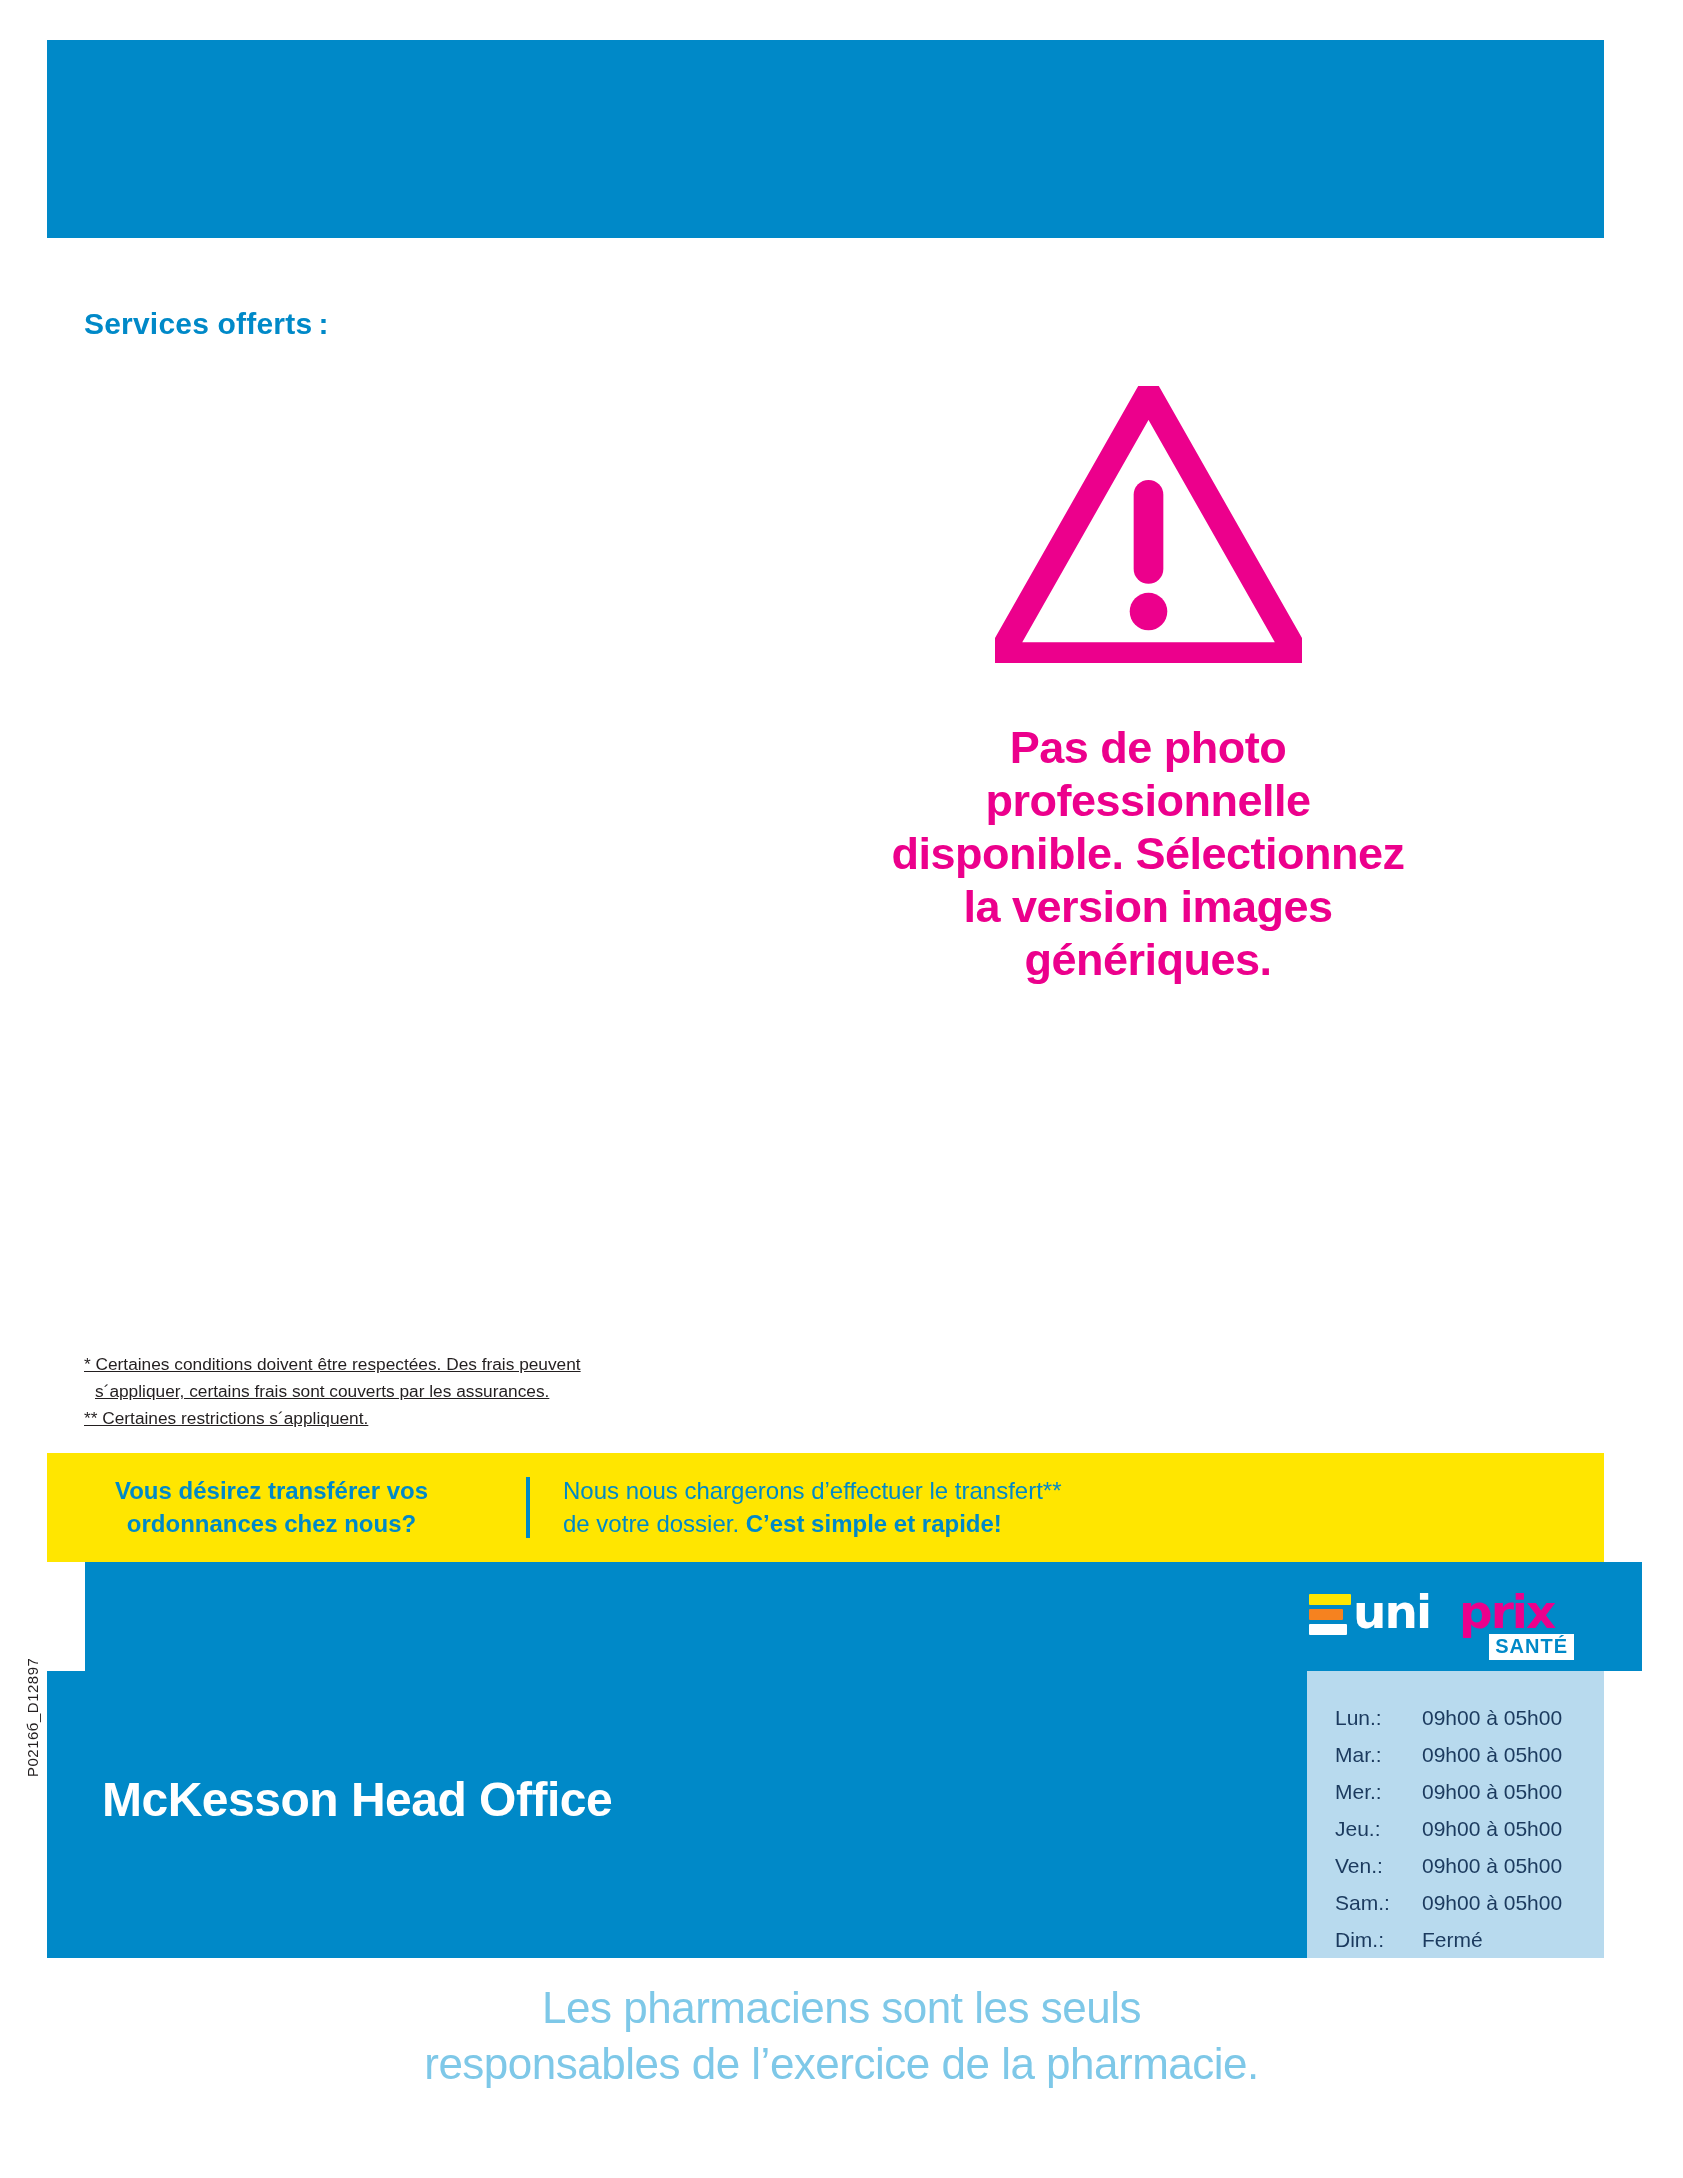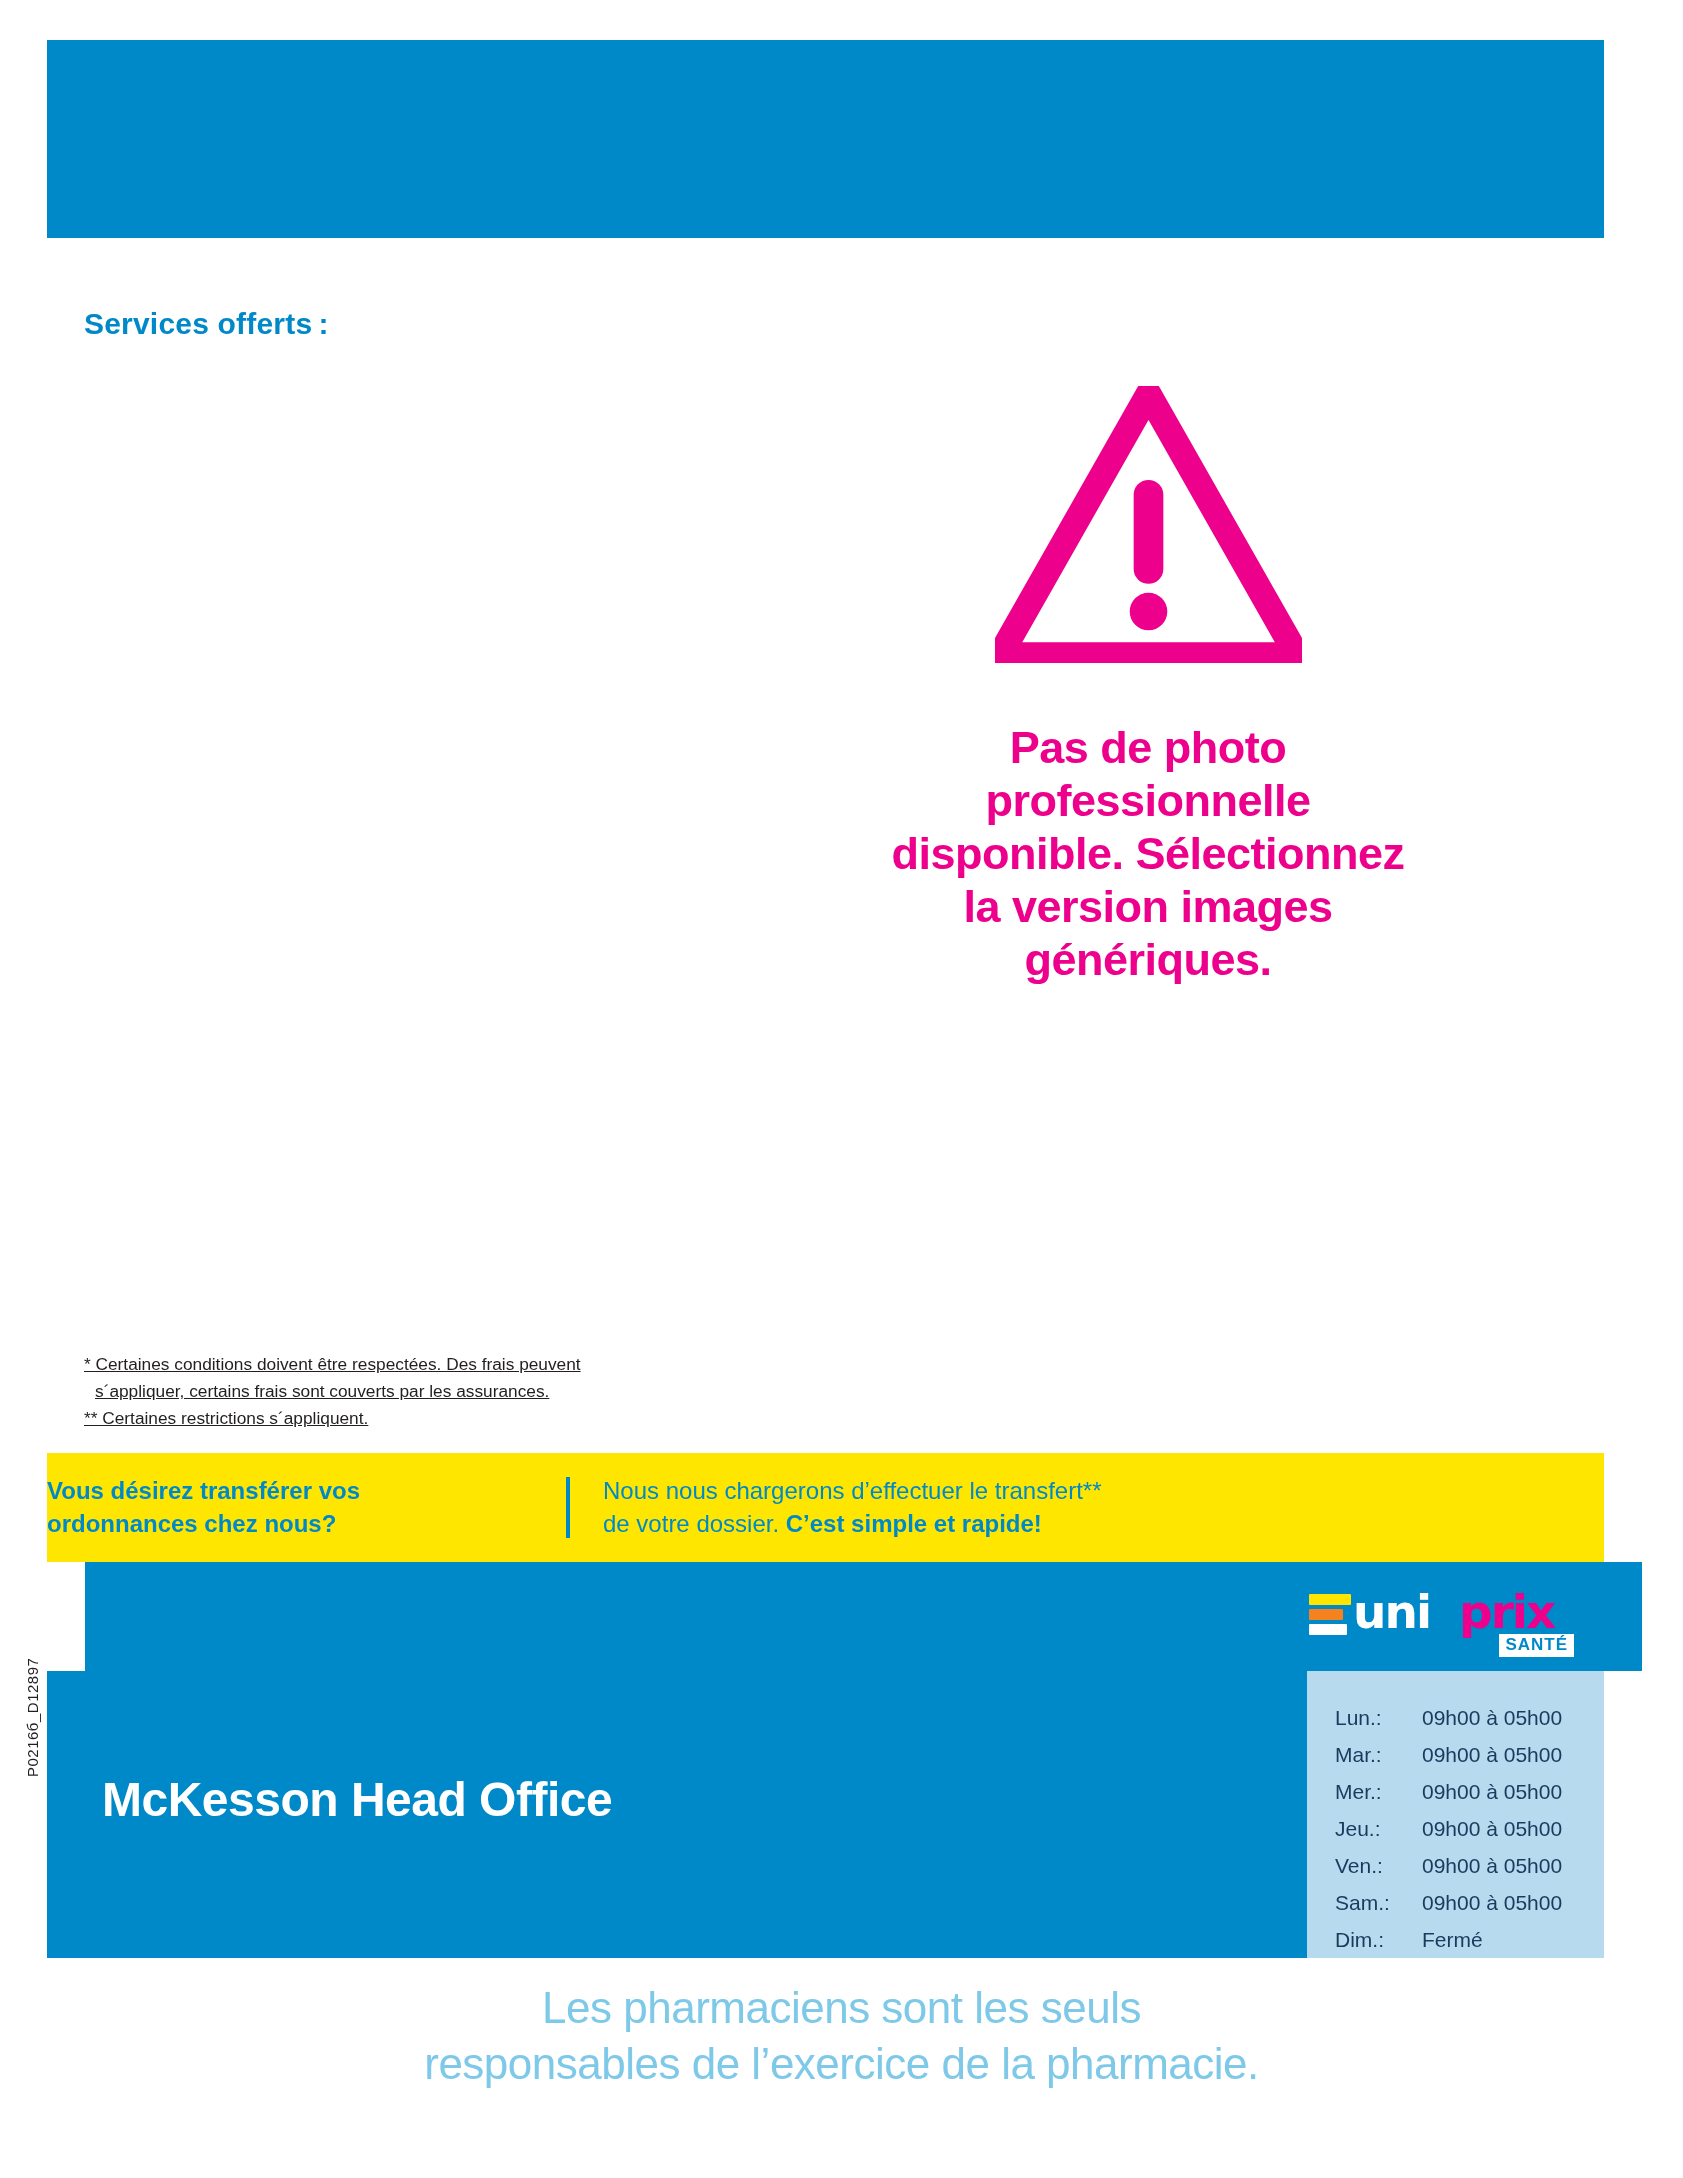--- a/index.html
+++ b/index.html
@@ -78,22 +78,22 @@
     position: absolute;
     left: 47px;
     top: 1453px;
     width: 1557px;
     height: 109px;
     background: #ffe600;
     display: flex;
     align-items: center;
   }
   .yellow-left {
-    width: 519px;
-    text-align: left;
+    width: 479px;
+    text-align: center;
     padding-right: 30px;
     box-sizing: border-box;
     font-size: 24px;
     font-weight: bold;
     line-height: 1.35;
     color: #0089c8;
   }
   .yellow-divider {
     width: 4px;
     height: 61px;
@@ -153,21 +153,21 @@
     color: #ec008c;
     letter-spacing: -2px;
     font-family: "DejaVu Sans", sans-serif;
   }
   .logo-sante {
     position: absolute;
     right: 2px;
     top: 56px;
     background: #ffffff;
     color: #0089c8;
-    font-size: 17px;
+    font-size: 20px;
     font-weight: bold;
     letter-spacing: 1px;
     padding: 1px 6px 2px 6px;
   }
 
   
   .name-band {
     position: absolute;
     left: 47px;
     top: 1671px;

